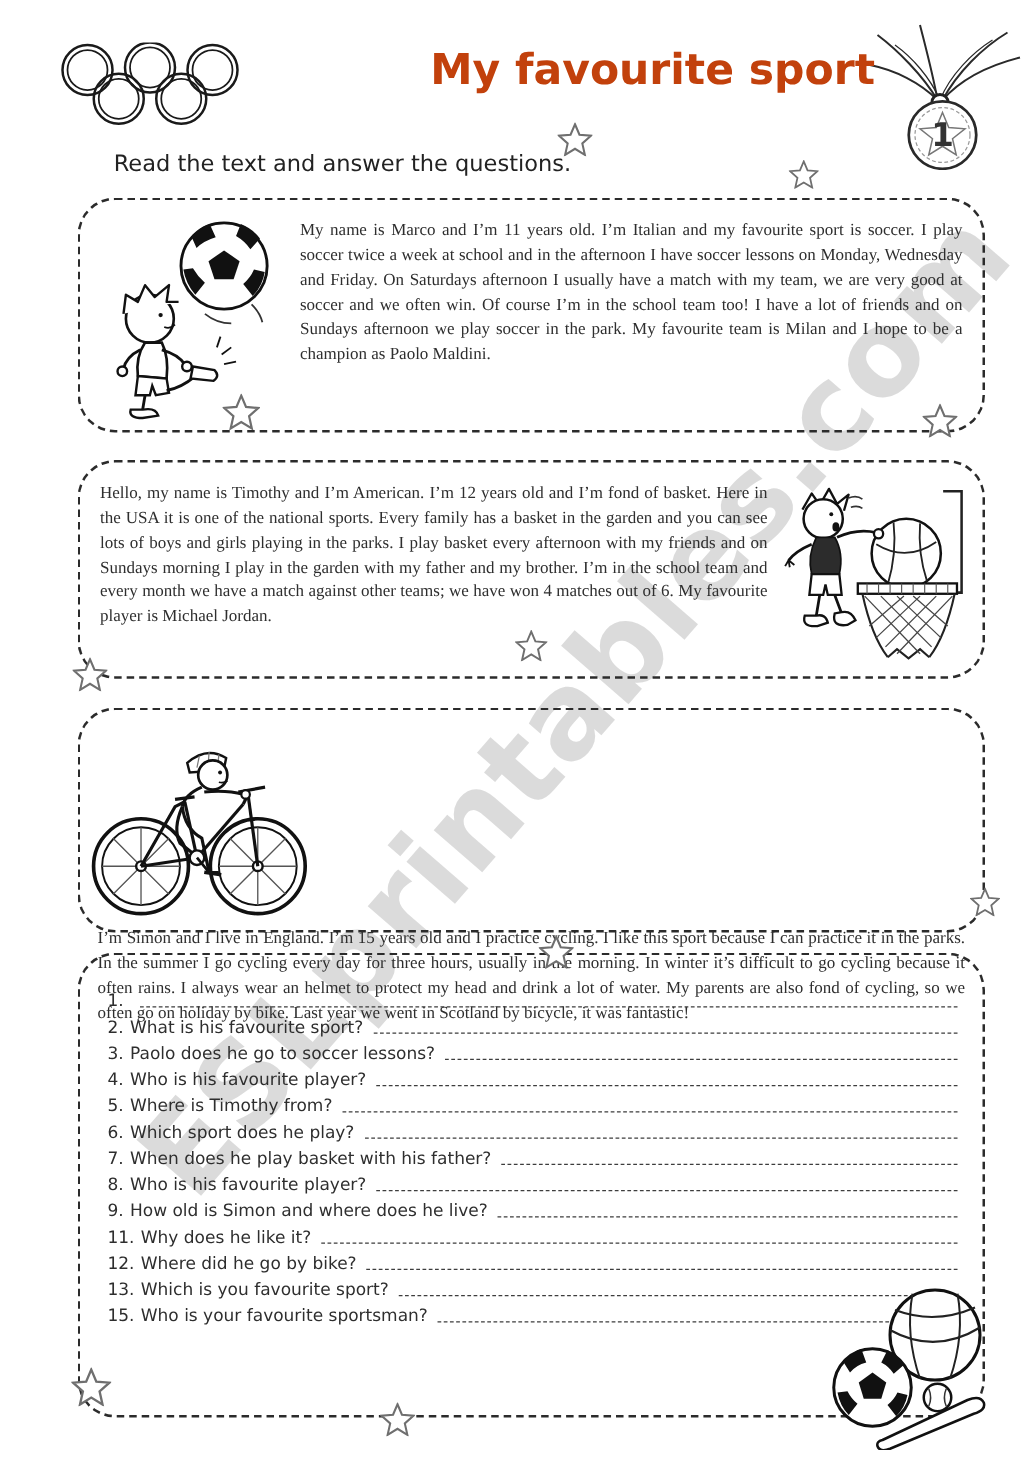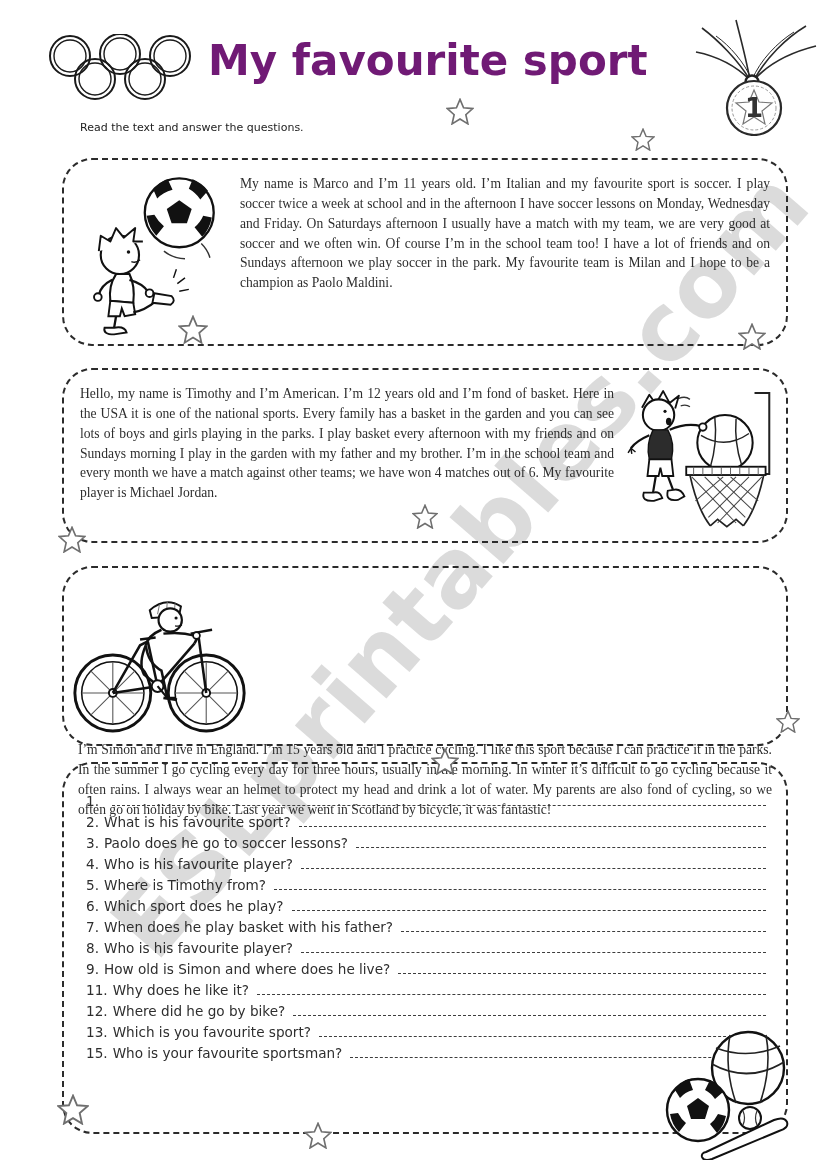--- a/index.html
+++ b/index.html
@@ -12,26 +12,26 @@
   
   .watermark{
     position:absolute; left:-20px; top:556px; width:880px;
     text-align:center; font-size:94px; font-weight:bold;
     color:#c6c6c6; opacity:.62; letter-spacing:1px; white-space:nowrap;
     transform:rotate(-49deg); transform-origin:center;
     z-index:0; pointer-events:none;
   }
   
   .title{
-    position:absolute; left:208px; top:36px; width:492px; text-align:left;
-    font-size:42px; font-weight:bold; letter-spacing:0px; color:#701a75;
+    position:absolute; left:208px; top:36px; width:492px; text-align:right;
+    font-size:34px; font-weight:bold; letter-spacing:0px; color:#c2410c;
     z-index:1;
   }
   .instruction{
-    position:absolute; left:80px; top:121px; font-size:11px; color:#222;
+    position:absolute; left:91px; top:121px; font-size:18px; color:#222;
     z-index:1;
   }
   
   .box{
     position:absolute; left:62px; width:726px;
     border:2.5px dashed #2b2b2b; border-radius:30px;
     box-sizing:border-box; z-index:1; background:transparent;
   }
   .box-1{top:158px; height:188px;}
   .box-2{top:368px; height:175px;}

